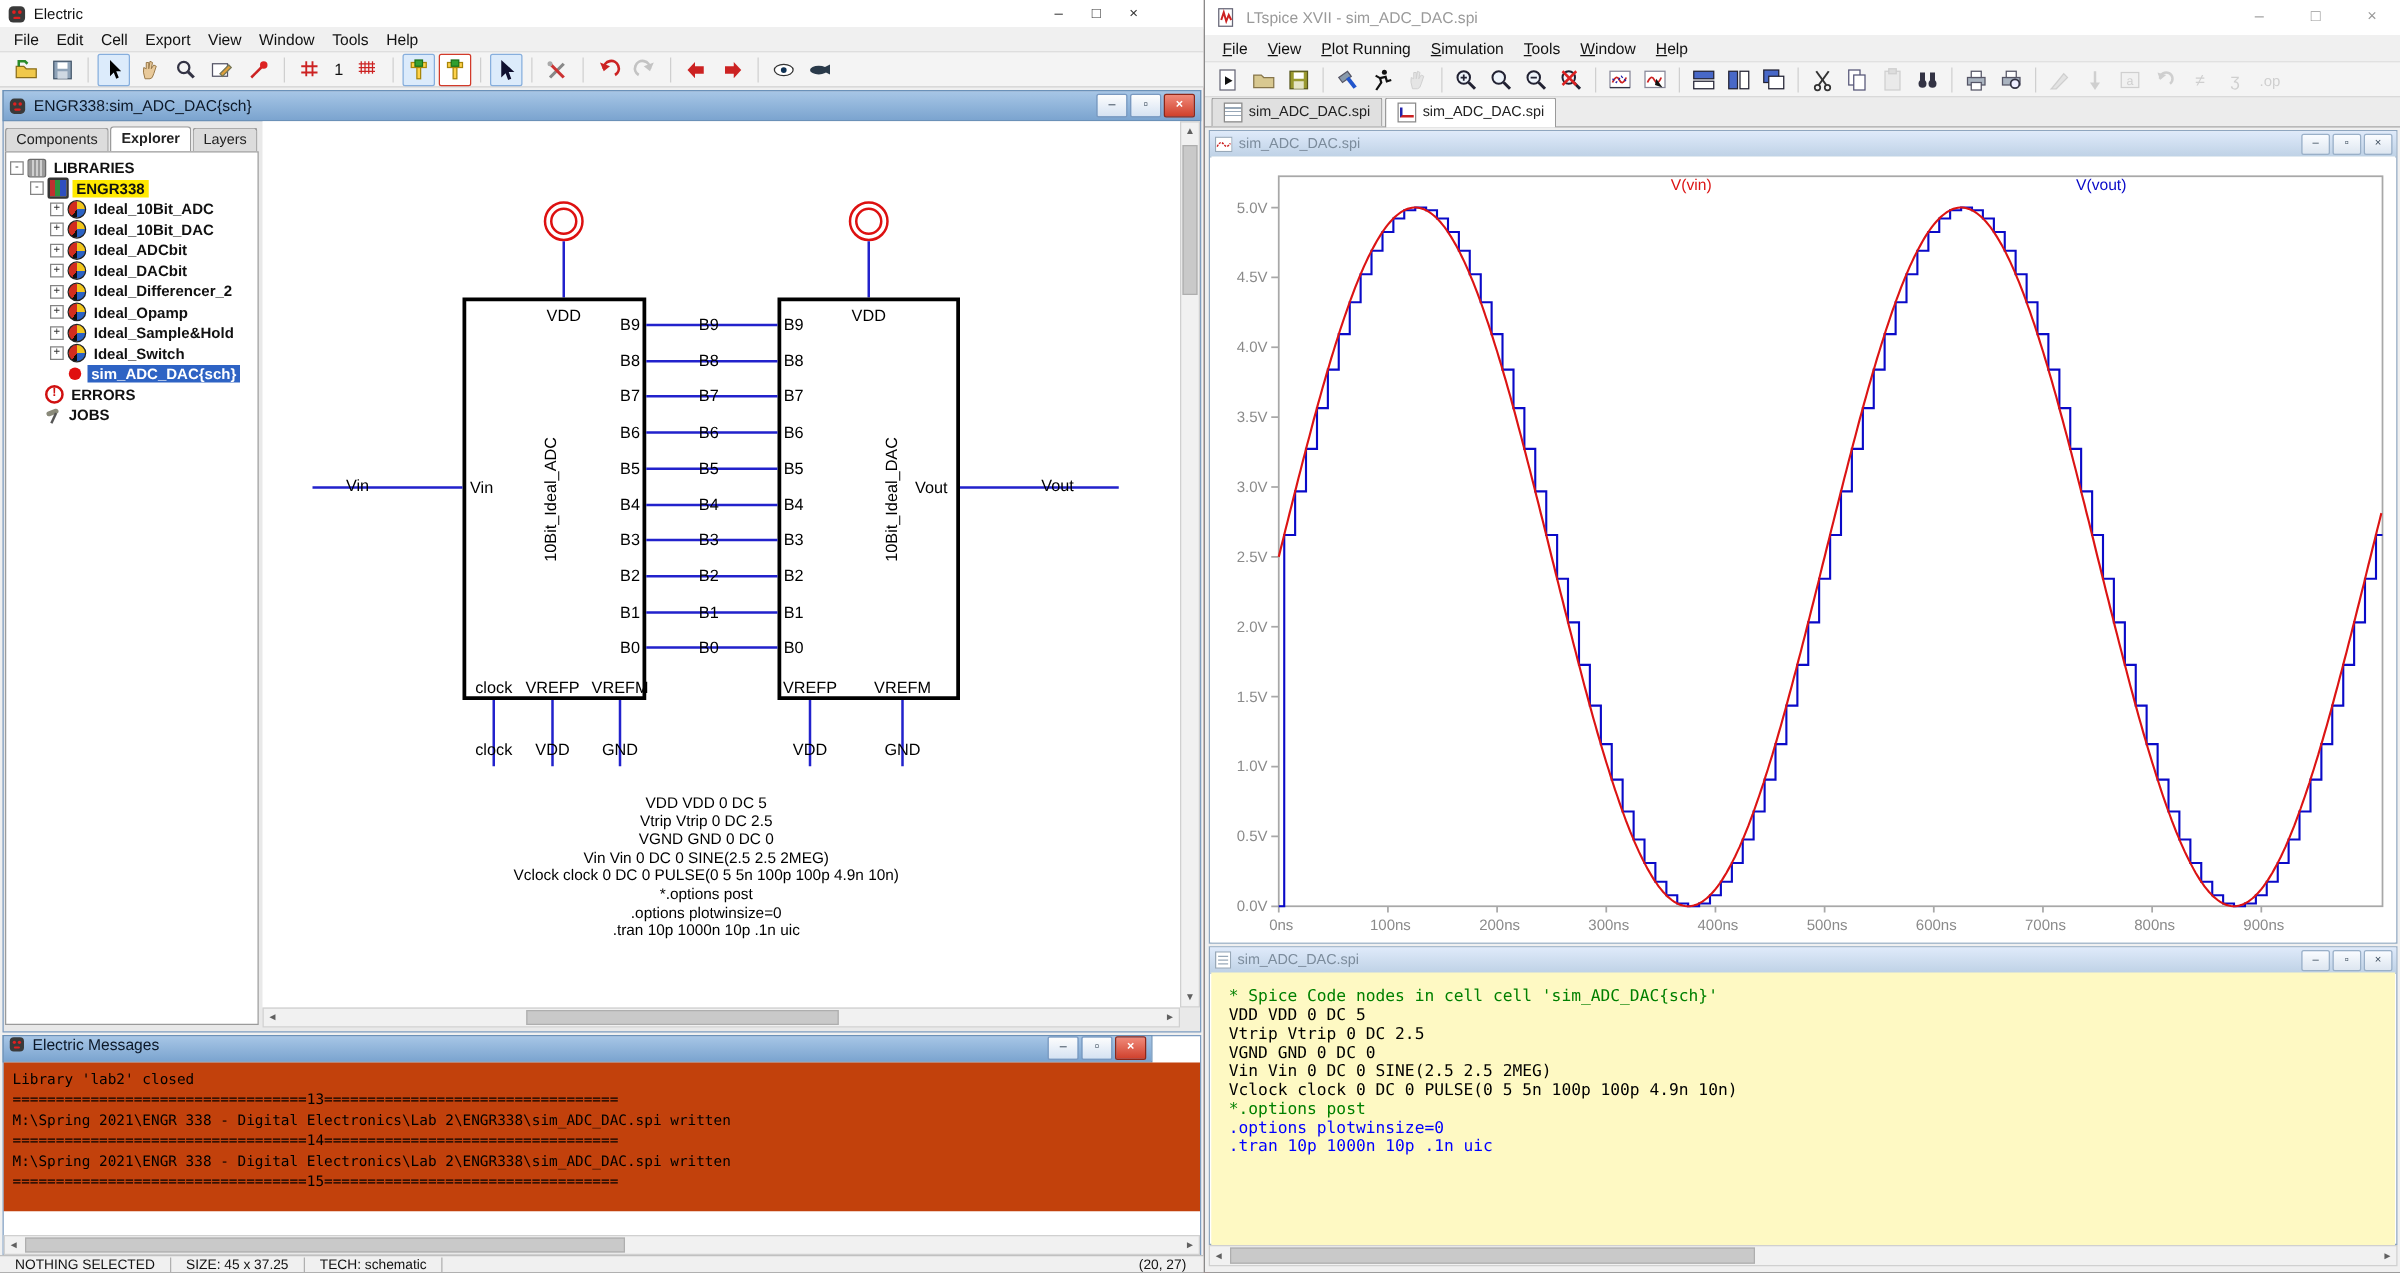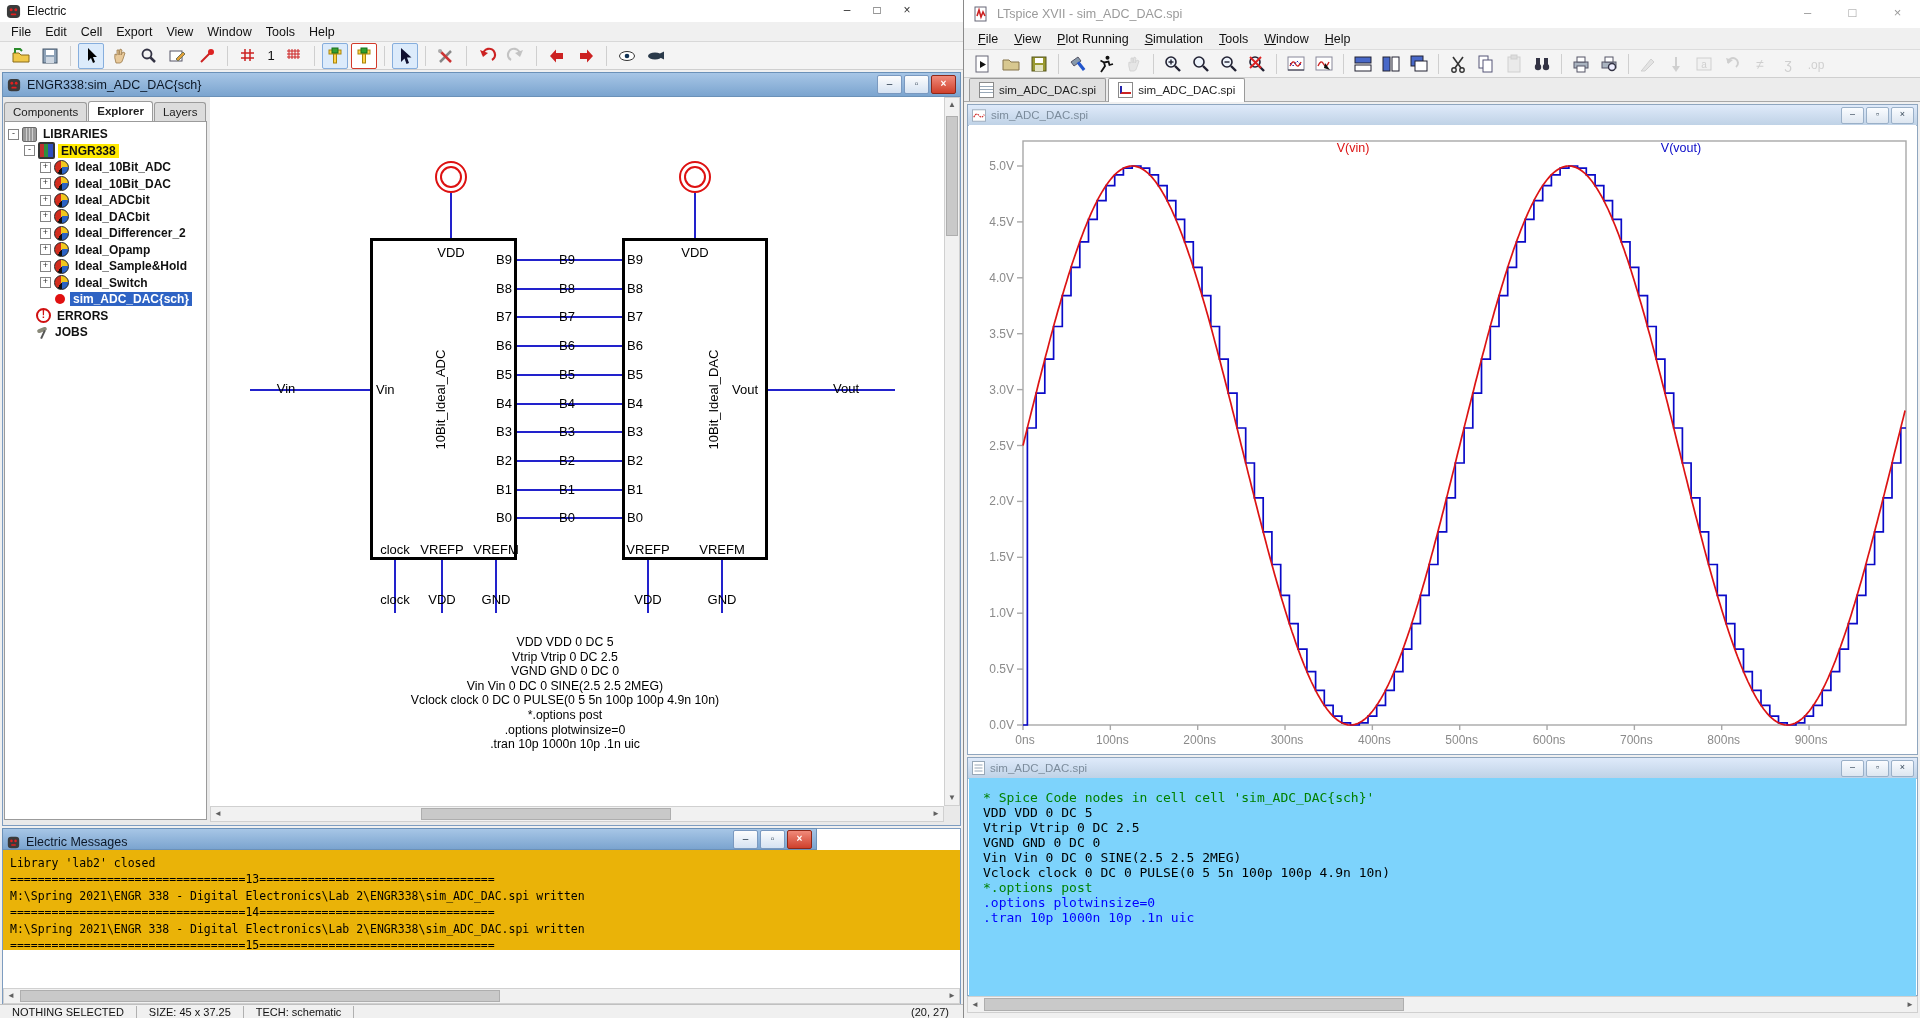--- a/index.html
+++ b/index.html
@@ -57,22 +57,22 @@
   .pwr-o{position:absolute;width:32px;height:32px;border:2px solid #dd1111;border-radius:50%;box-sizing:border-box;}
   .pwr-i{position:absolute;width:22px;height:22px;border:2px solid #dd1111;border-radius:50%;box-sizing:border-box;}
   .vlabel{position:absolute;font-size:13px;color:#000;width:200px;text-align:center;transform:rotate(-90deg);}
   .spiceline{height:14.6px;line-height:14.6px;font-size:12.3px;color:#000;text-align:center;}
   
   .sbar{position:absolute;background:#f1f1f1;border:1px solid #d0d0d0;box-sizing:border-box;}
   .sb-arrow{position:absolute;font-size:8px;color:#606060;width:14px;height:14px;text-align:center;line-height:14px;}
   .sb-thumb{position:absolute;background:#c9c9c9;border:1px solid #aeaeae;box-sizing:border-box;}
   
   .e-msg{position:absolute;left:2px;top:828px;width:959px;height:176px;background:#fff;border:1px solid #7d9cc0;box-sizing:border-box;}
-  .m-titlebar{position:absolute;left:2px;top:828px;width:815px;height:22px;background:linear-gradient(#a7c6e6,#7ba4cf);border:1px solid #6b91b8;box-sizing:border-box;display:flex;align-items:flex-end;}
-  #msg-body{position:absolute;left:3px;top:850px;width:957px;height:100px;background:#eab308;overflow:hidden;padding:5px 0 0 7px;box-sizing:border-box;font-family:"DejaVu Sans Mono","Liberation Mono",monospace;}
+  .m-titlebar{position:absolute;left:2px;top:828px;width:920px;height:22px;background:linear-gradient(#a7c6e6,#7ba4cf);border:1px solid #6b91b8;box-sizing:border-box;display:flex;align-items:flex-start;}
+  #msg-body{position:absolute;left:3px;top:850px;width:957px;height:119px;background:#c2410c;overflow:hidden;padding:5px 0 0 7px;box-sizing:border-box;font-family:"DejaVu Sans Mono","Liberation Mono",monospace;}
   .msg-line{font-size:11.5px;line-height:16.4px;color:#000;white-space:pre;}
   .e-status{position:absolute;left:0;top:1004px;width:963px;height:14px;background:#f0f0f0;border-top:1px solid #c0c0c0;display:flex;align-items:center;font-size:11px;color:#111;}
   .st-seg{padding:0 12px;white-space:nowrap;}
   .st-div{width:1px;height:12px;background:#b0b0b0;}
   
   #ltspice{position:absolute;left:963px;top:0;width:957px;height:1018px;background:#f0f0f0;border-left:1px solid #8a8a8a;box-sizing:border-box;}
   .lt-titlebar{position:absolute;left:0;top:0;width:100%;height:28px;background:#ffffff;display:flex;align-items:center;}
   .lt-title{font-size:12.5px;color:#9a9a9a;margin-left:8px;}
   .lt-glyph{width:45px;height:28px;text-align:center;line-height:26px;font-size:13px;color:#9a9a9a;}
   .lt-menubar{position:absolute;left:0;top:28px;width:100%;height:22px;background:#f0f0f0;border-bottom:1px solid #dcdcdc;display:flex;align-items:center;padding-left:6px;box-sizing:border-box;}
@@ -83,21 +83,21 @@
   .lt-tab{display:flex;align-items:center;gap:5px;font-size:11.5px;color:#222;border:1px solid #9a9a9a;border-bottom:none;background:#e0e0e0;padding:3px 9px;border-radius:2px 2px 0 0;margin-right:2px;}
   .lt-tab.active{background:#fff;position:relative;top:1px;padding-bottom:4px;}
   .tic{width:13px;height:14px;border:1px solid #8a8a8a;background:#fff;flex:0 0 auto;}
   .tic.doc{background:linear-gradient(#fff 3px,#98a8b8 0 4px,#fff 0 6px,#98a8b8 0 7px,#fff 0 9px,#98a8b8 0 10px,#fff 0);}
   .tic.wave{position:relative;}
   .tic.wave::after{content:"";position:absolute;left:1px;top:3px;width:9px;height:6px;border-bottom:2px solid #cc2222;border-left:2px solid #2222aa;}
   .mdi{position:absolute;background:#fff;border:1px solid #8fa6bf;box-sizing:border-box;}
   .mdi-titlebar{position:absolute;left:0;top:0;right:0;height:20px;background:linear-gradient(#dfeafa,#bfd2e6);display:flex;align-items:center;border-bottom:1px solid #a8bed4;}
   .mdi-title{font-size:11.5px;color:#7c8c9c;margin-left:5px;}
   .mdi-btn{width:21px;height:15px;background:linear-gradient(#fafcff,#dde6f0);border:1px solid #9ab0c8;font-size:9px;line-height:13px;text-align:center;color:#345;margin-left:2px;border-radius:2px;}
-  #netlist-body{position:absolute;left:1px;top:20px;width:947px;height:218px;background:#7dd3fc;overflow:hidden;padding:12px 0 0 14px;box-sizing:border-box;font-family:"DejaVu Sans Mono","Liberation Mono",monospace;}
+  #netlist-body{position:absolute;left:1px;top:20px;width:947px;height:218px;background:#fef9c3;overflow:hidden;padding:12px 0 0 14px;box-sizing:border-box;font-family:"DejaVu Sans Mono","Liberation Mono",monospace;}
   .nl-line{font-size:13px;line-height:15px;white-space:pre;}
   .nl-line .comment{color:#008000;}
   .nl-line .directive{color:#0000ff;}
   .nl-line .device{color:#000000;}
   .axlbl{font-size:12px;fill:#8a8a8a;font-family:"Liberation Sans",sans-serif;}
   .trlbl{font-size:12.5px;font-family:"Liberation Sans",sans-serif;}
 </style>
 </head>
 <body>
 

